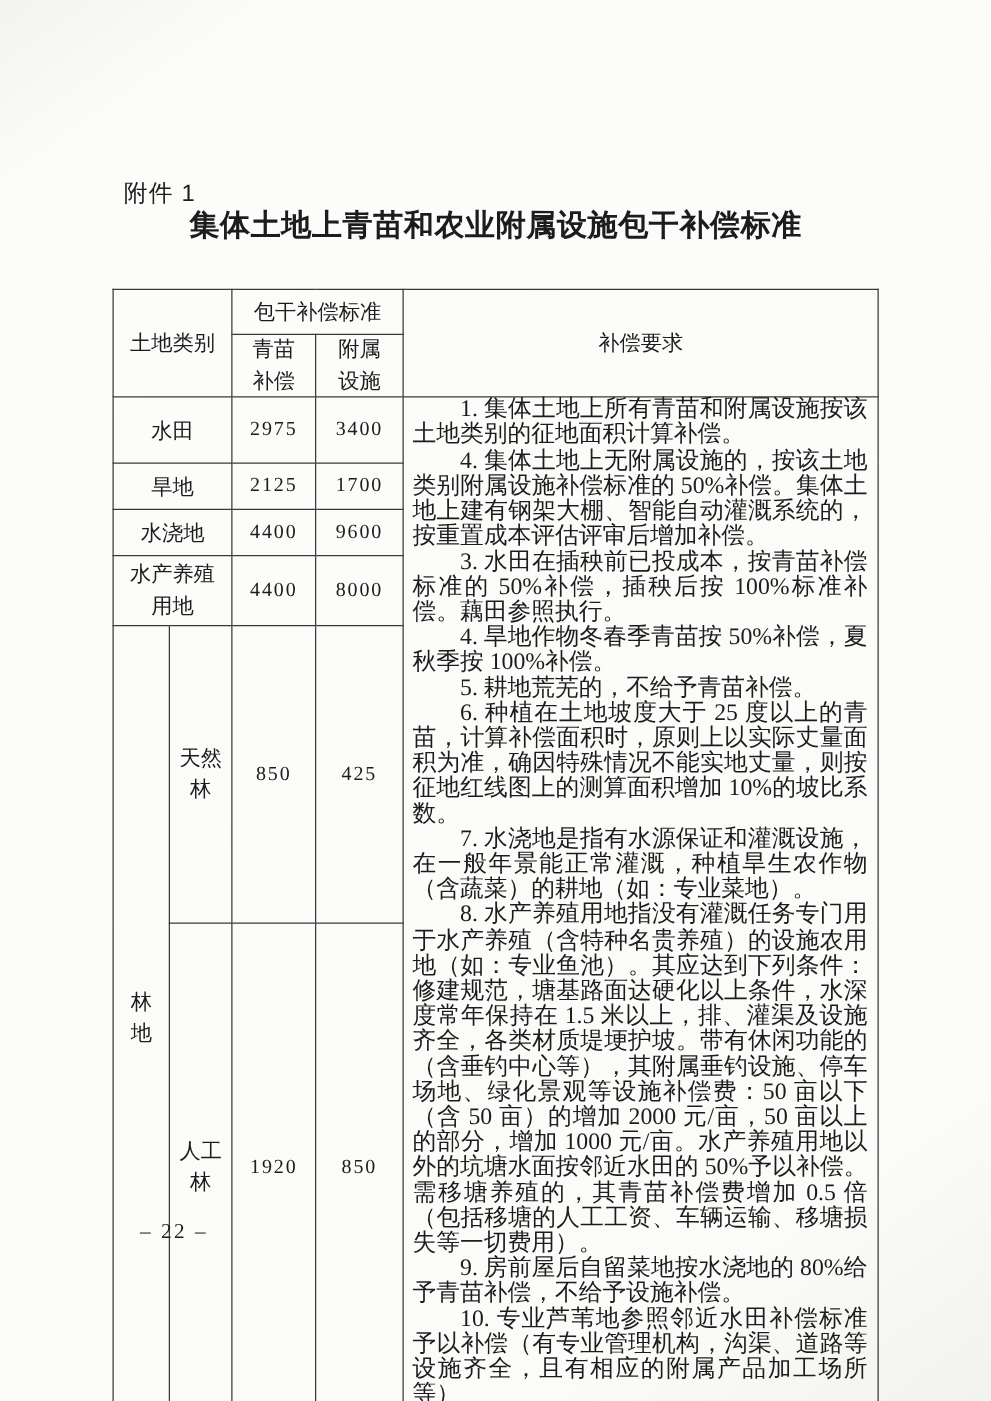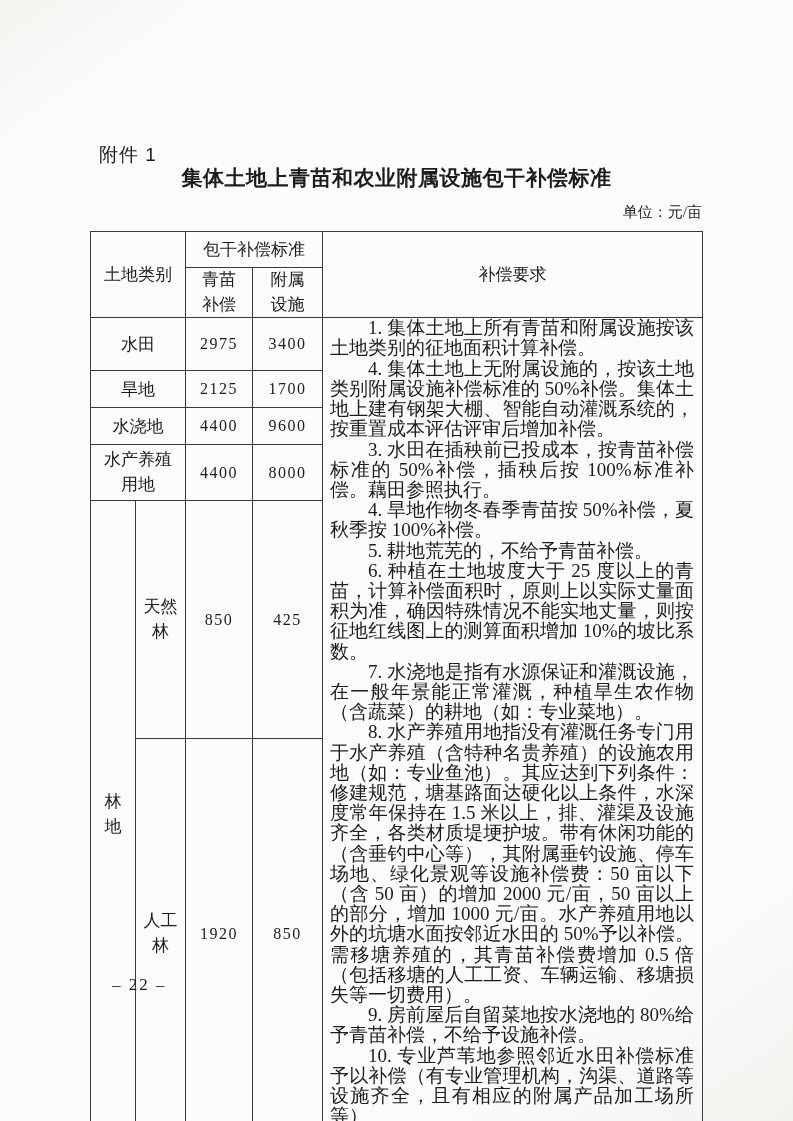--- a/index.html
+++ b/index.html
@@ -17,21 +17,21 @@
   }
   .attachment-label {
     position: absolute; left: 99px; top: 142px;
     font-size: 19px;
     font-family: "Liberation Sans", "DejaVu Sans", sans-serif;
     letter-spacing: 1px;
   }
   .doc-title {
     position: absolute; left: 0; right: 0; top: 164px;
     text-align: center;
-    font-size: 21px; font-weight: bold;
+    font-size: 24px; font-weight: bold;
     letter-spacing: 0.5px;
   }
   .unit-note {
     position: absolute; left: 90px; top: 203px; width: 612px;
     text-align: right; font-size: 15px;
   }
   table.comp-table {
     position: absolute; left: 90px; top: 231px;
     width: 612px;
     border-collapse: collapse;
@@ -80,21 +80,20 @@
 </style>
 </head>
 <body>
 
 <div class="page">
 
   <div class="attachment-label">附件 1</div>
 
   <div class="doc-title">集体土地上青苗和农业附属设施包干补偿标准</div>
 
-  <div class="unit-note">单位：元/亩</div>
 
   <table class="comp-table">
     <colgroup>
       <col style="width:45px">
         <col style="width:50px">
         <col style="width:67px">
         <col style="width:70px">
         <col style="width:380px">
     </colgroup>
     <tbody>

